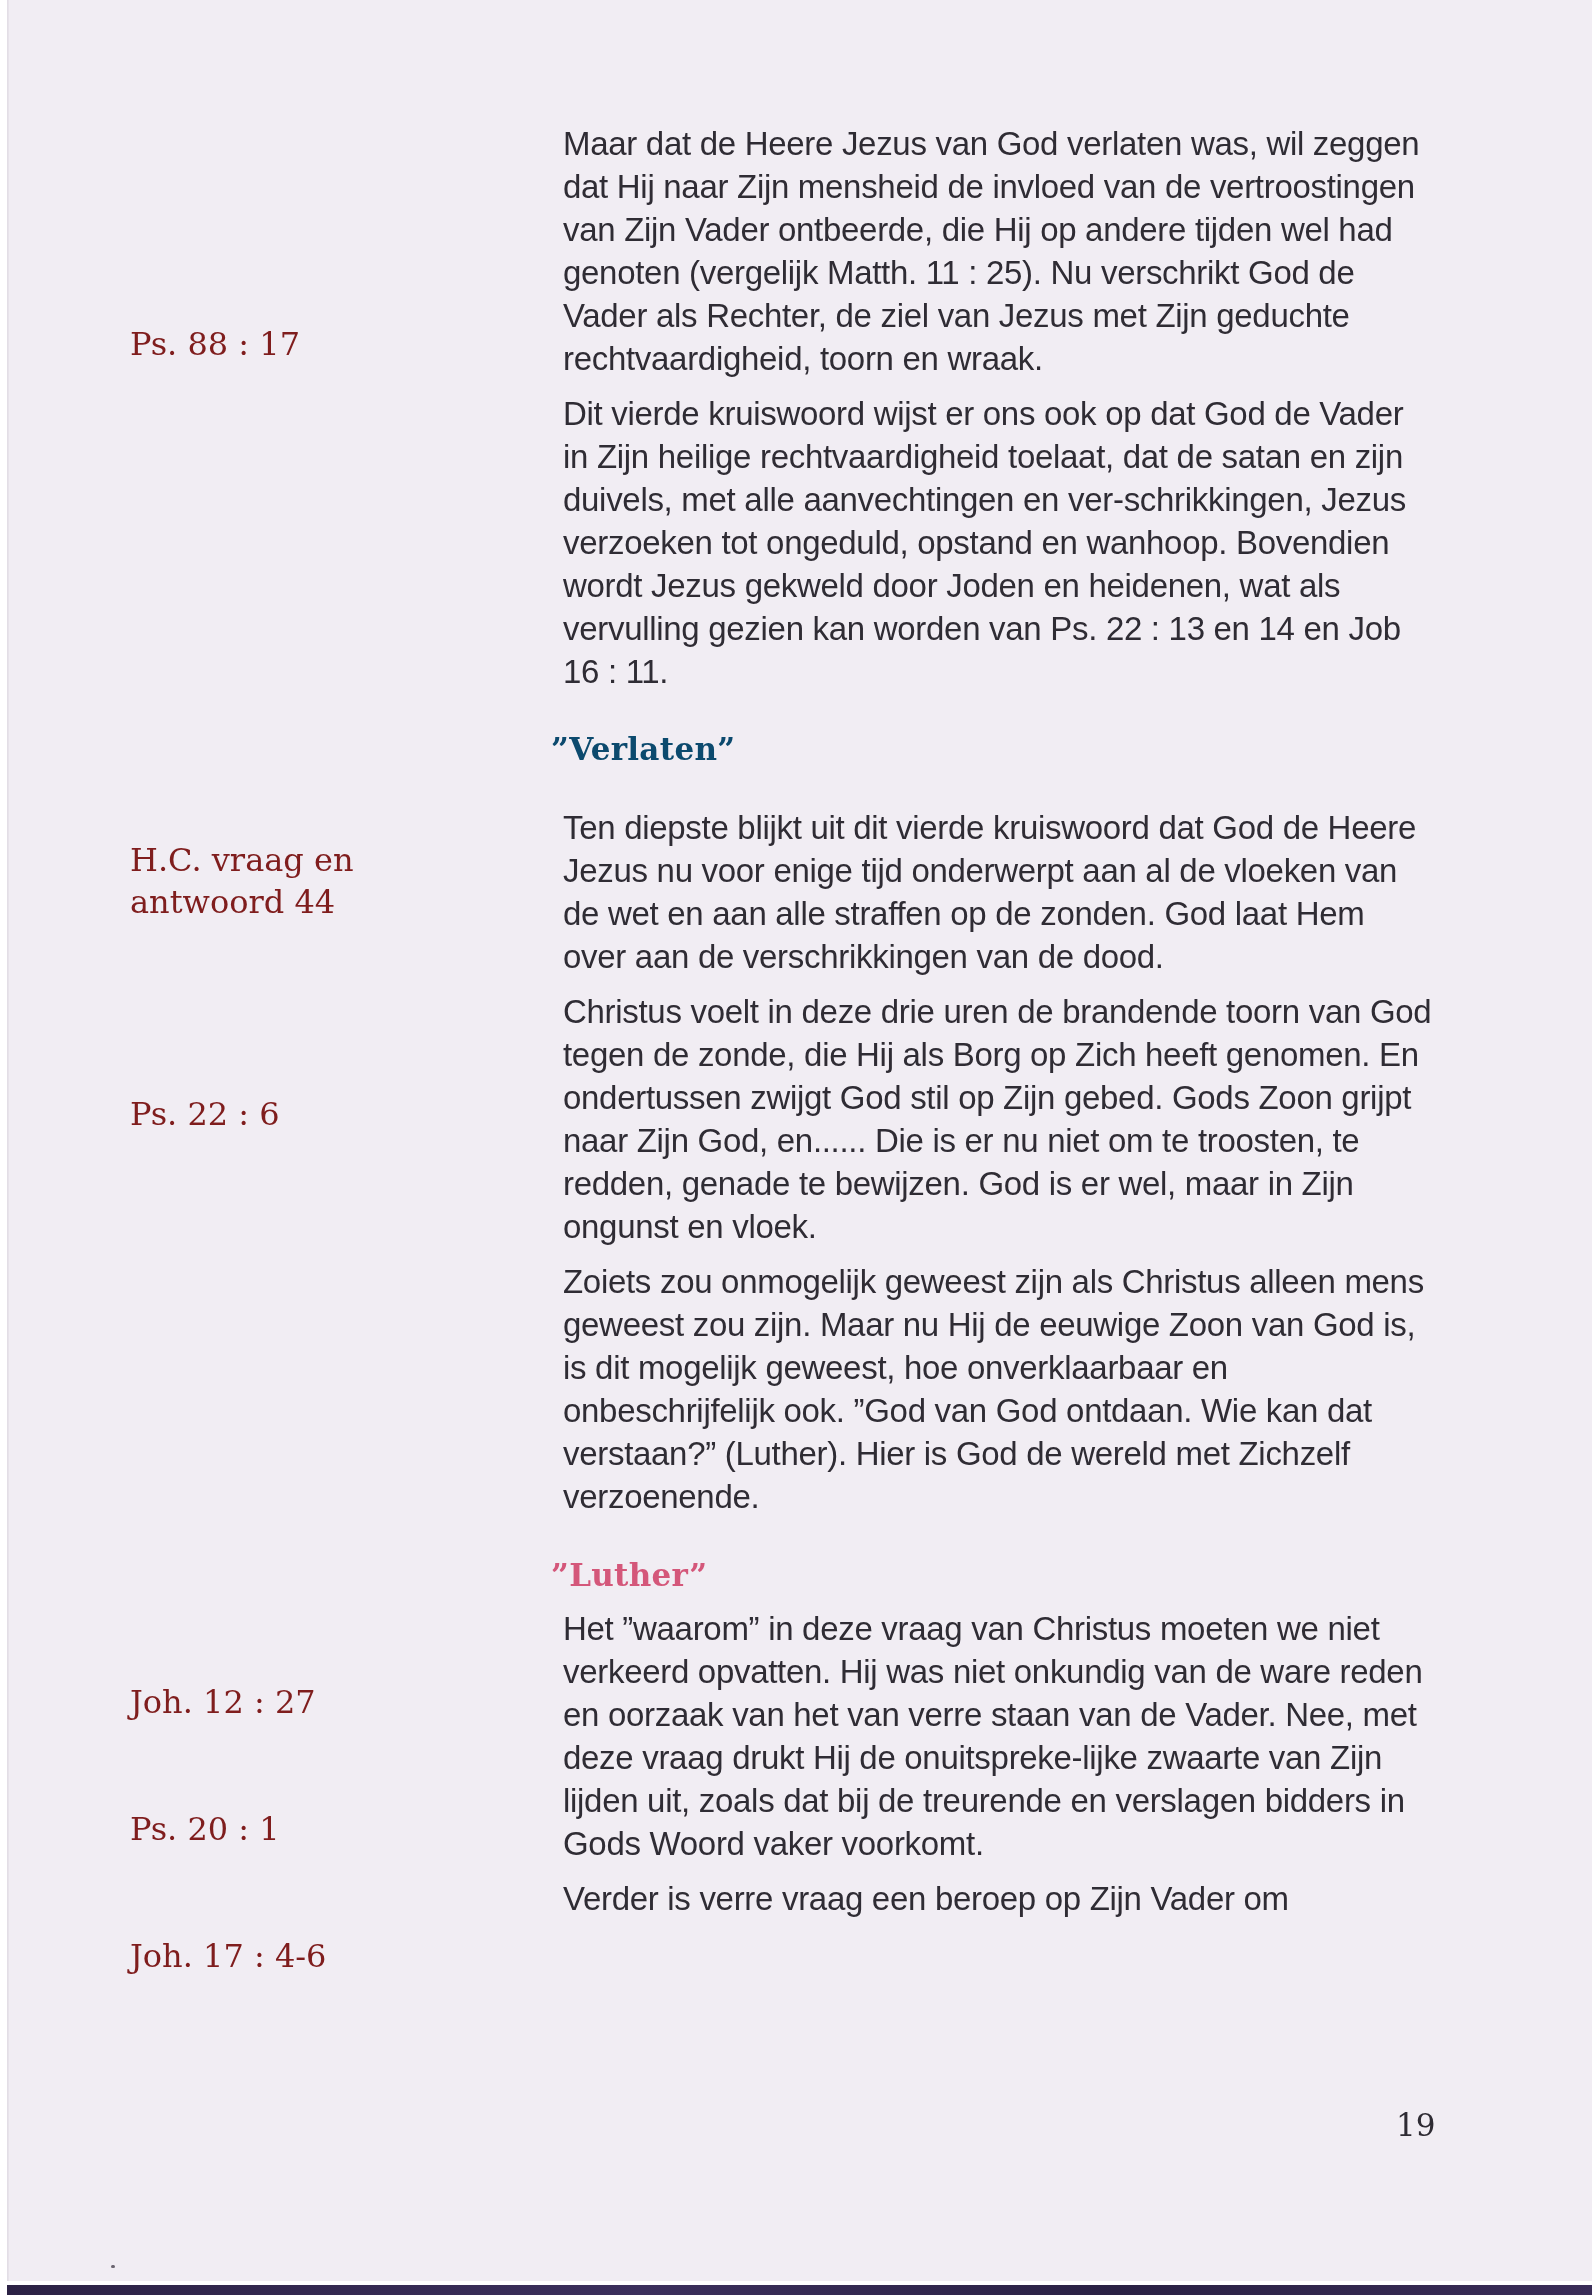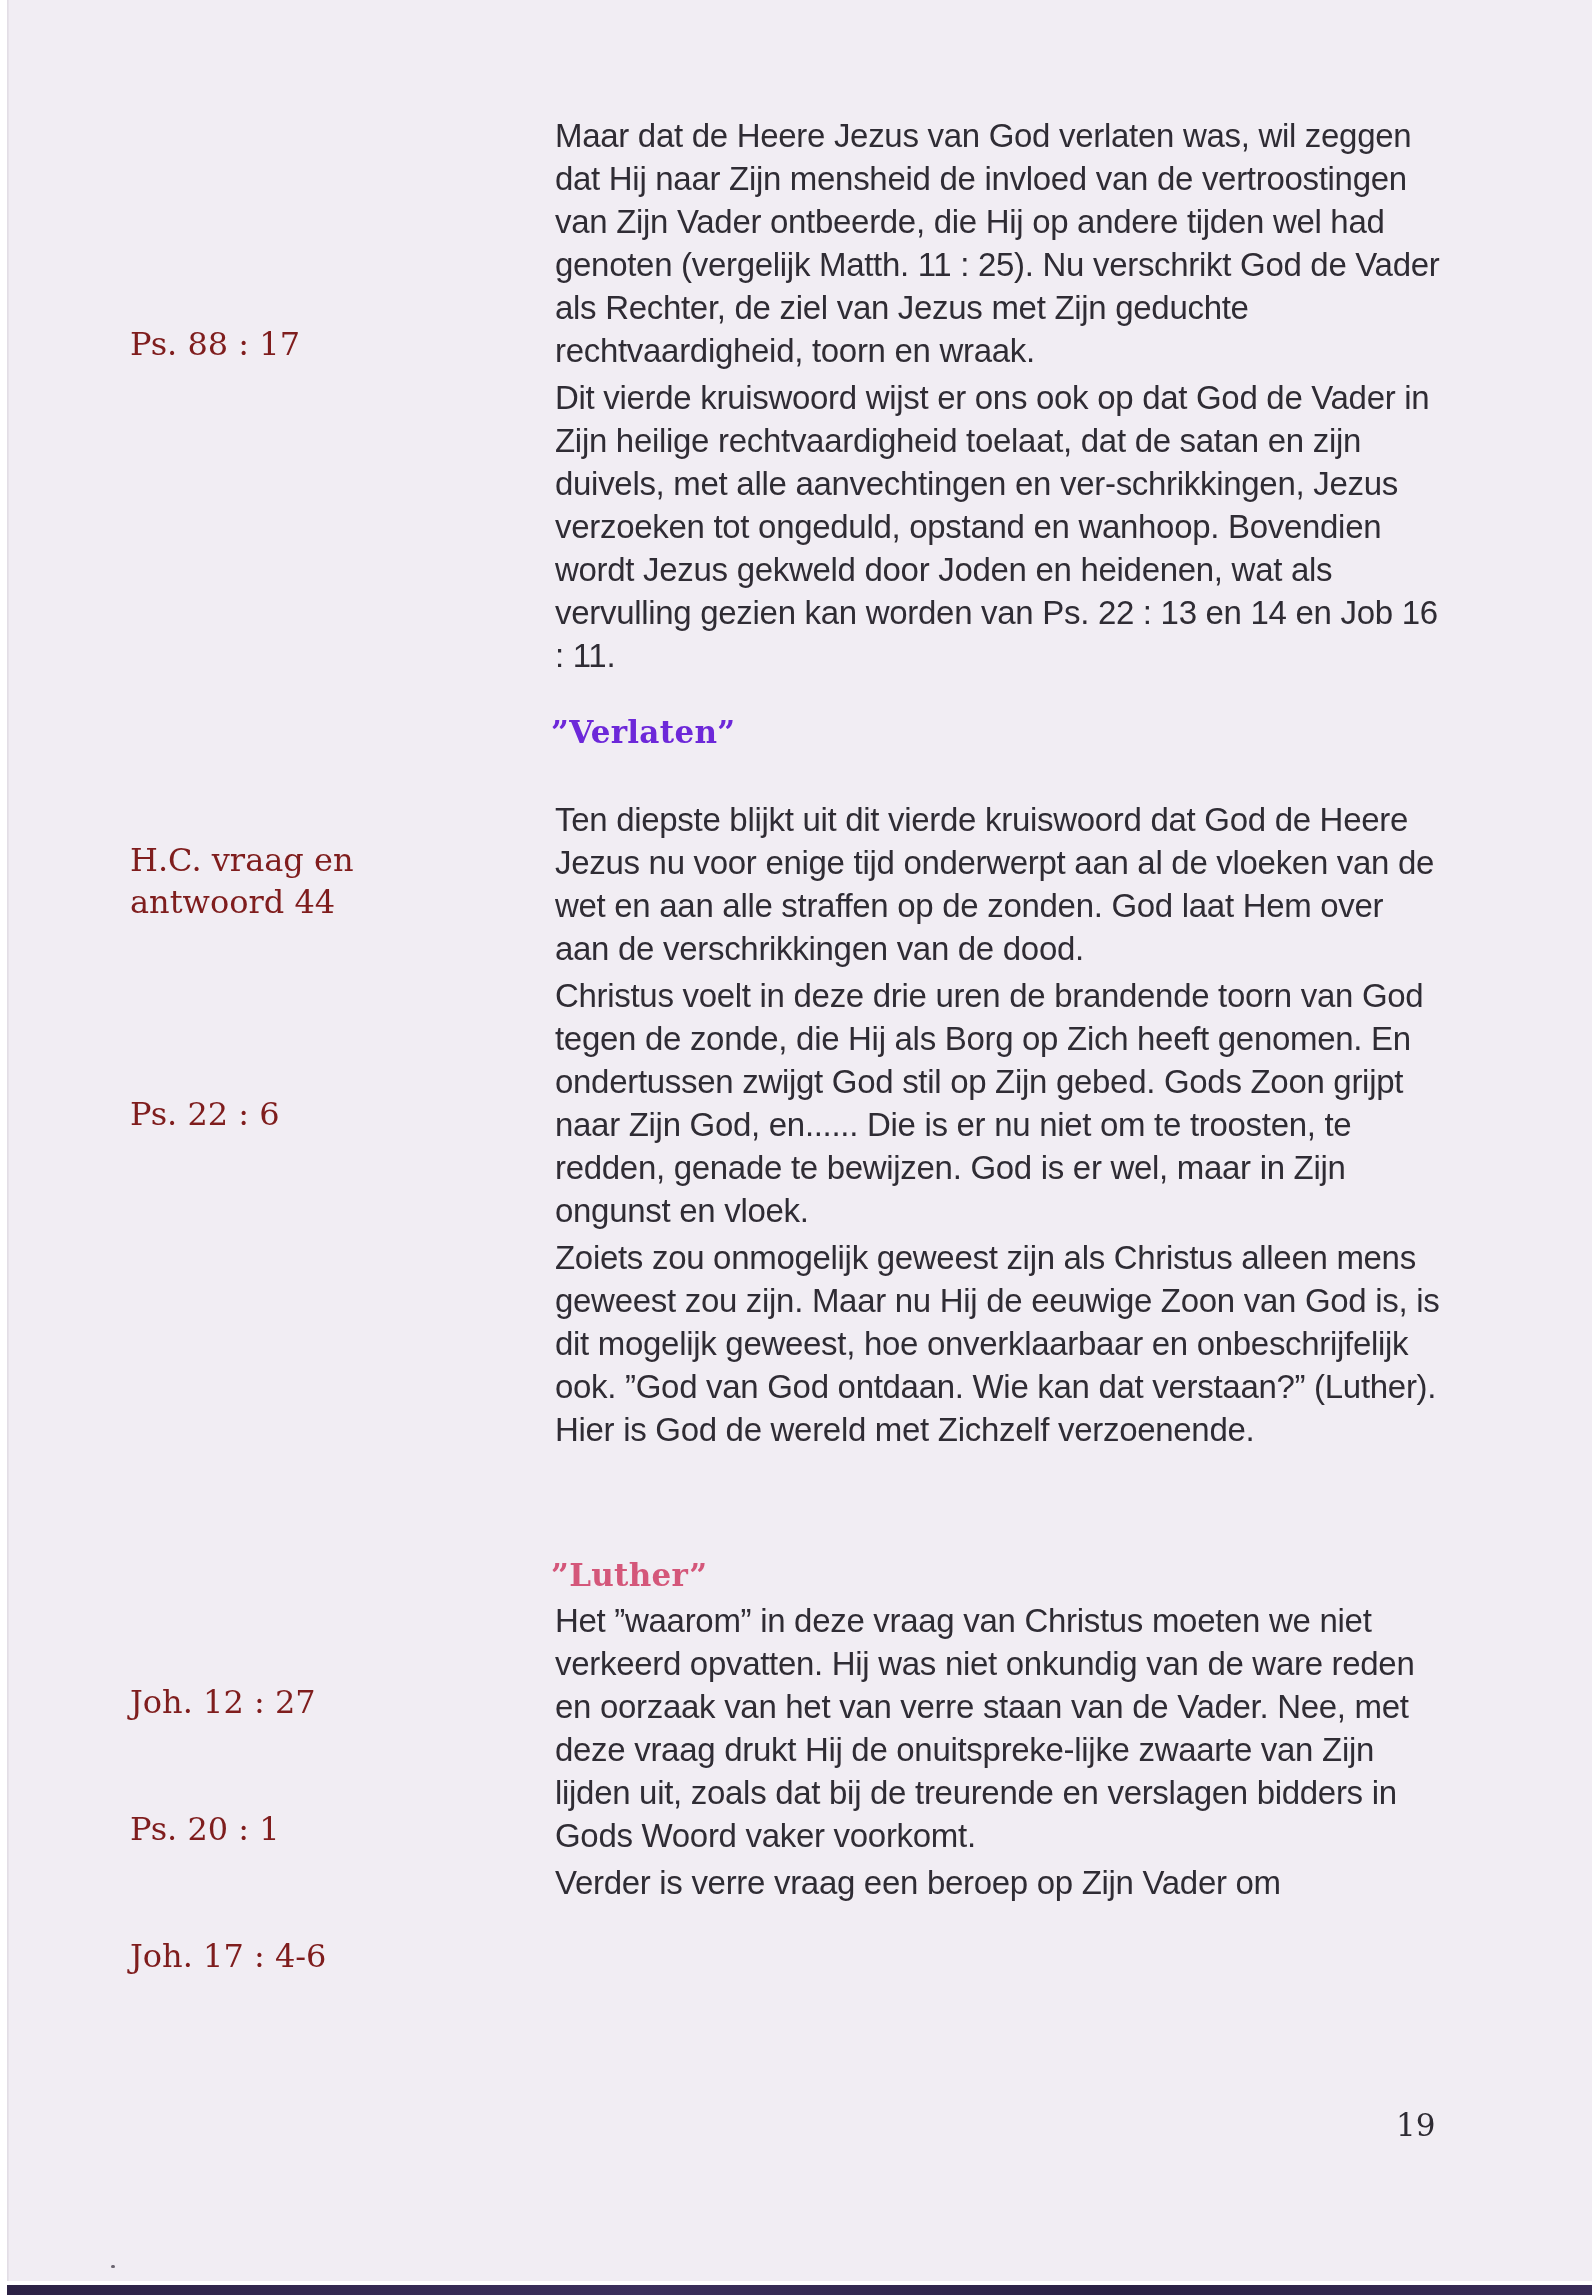--- a/index.html
+++ b/index.html
@@ -45,21 +45,21 @@
       left: 544px;
       width: 897px;
       font-family: "Liberation Sans", sans-serif;
       font-size: 33px;
       line-height: 43px;
       color: #2f2c34;
       letter-spacing: -0.3px;
       font-stretch: condensed;
     }
     .body-text p {
-      margin: 4px;
+      margin: 12px;
     }
     .heading {
       position: absolute;
       left: 544px;
       font-family: "DejaVu Serif", serif;
       font-weight: bold;
       font-size: 31px;
       line-height: 38px;
       letter-spacing: 0.3px;
     }
@@ -90,21 +90,21 @@
   <div class="margin-note" style="top:1093px;">Ps. 22 : 6</div>
   <div class="margin-note" style="top:1681px;">Joh. 12 : 27</div>
   <div class="margin-note" style="top:1808px;">Ps. 20 : 1</div>
   <div class="margin-note" style="top:1935px;">Joh. 17 : 4-6</div>
 
   <div class="body-text" style="top:110px;">
     <p>Maar dat de Heere Jezus van God verlaten was, wil zeggen dat Hij naar Zijn mensheid de invloed van de vertroostingen van Zijn Vader ontbeerde, die Hij op andere tijden wel had genoten (vergelijk Matth. 11 : 25). Nu verschrikt God de Vader als Rechter, de ziel van Jezus met Zijn geduchte rechtvaardigheid, toorn en wraak.</p>
     <p>Dit vierde kruiswoord wijst er ons ook op dat God de Vader in Zijn heilige rechtvaardigheid toelaat, dat de satan en zijn duivels, met alle aanvechtingen en ver-schrikkingen, Jezus verzoeken tot ongeduld, opstand en wanhoop. Bovendien wordt Jezus gekweld door Joden en heidenen, wat als vervulling gezien kan worden van Ps. 22 : 13 en 14 en Job 16 : 11.</p>
   </div>
 
-  <div class="heading" style="top: 713px; color: #6d28d9;">”Verlaten”</div>
+  <div class="heading" style="top: 730px; color: #0c4a6e;">”Verlaten”</div>
   <div class="body-text" style="top:794px;">
     <p>Ten diepste blijkt uit dit vierde kruiswoord dat God de Heere Jezus nu voor enige tijd onderwerpt aan al de vloeken van de wet en aan alle straffen op de zonden. God laat  Hem over aan de verschrikkingen van de dood.</p>
     <p>Christus voelt in deze drie uren de brandende toorn van God tegen de zonde, die Hij als Borg op Zich heeft genomen. En ondertussen zwijgt God stil op Zijn gebed. Gods Zoon grijpt naar Zijn God, en...... Die is er nu niet om te troosten, te redden, genade te bewijzen. God is er wel, maar in Zijn ongunst en vloek.</p>
     <p>Zoiets zou onmogelijk geweest zijn als Christus alleen mens geweest zou zijn. Maar nu Hij de eeuwige Zoon van God is, is dit mogelijk geweest, hoe onverklaarbaar en onbeschrijfelijk ook. ”God van God ontdaan. Wie kan dat verstaan?” (Luther). Hier is God de wereld met Zichzelf verzoenende.</p>
   </div>
 
   <div class="heading" style="top: 1556px; color: rgb(212, 87, 122);">”Luther”</div>
   <div class="body-text" style="top:1595px;">
     <p>Het ”waarom” in deze vraag van Christus moeten we niet verkeerd opvatten. Hij was niet onkundig van de ware reden en oorzaak van het van verre staan van de Vader. Nee, met deze vraag drukt Hij de onuitspreke-lijke zwaarte van Zijn lijden uit, zoals dat bij de treurende en verslagen bidders in Gods Woord vaker voorkomt.</p>
     <p>Verder is verre vraag een beroep op Zijn Vader om</p>

